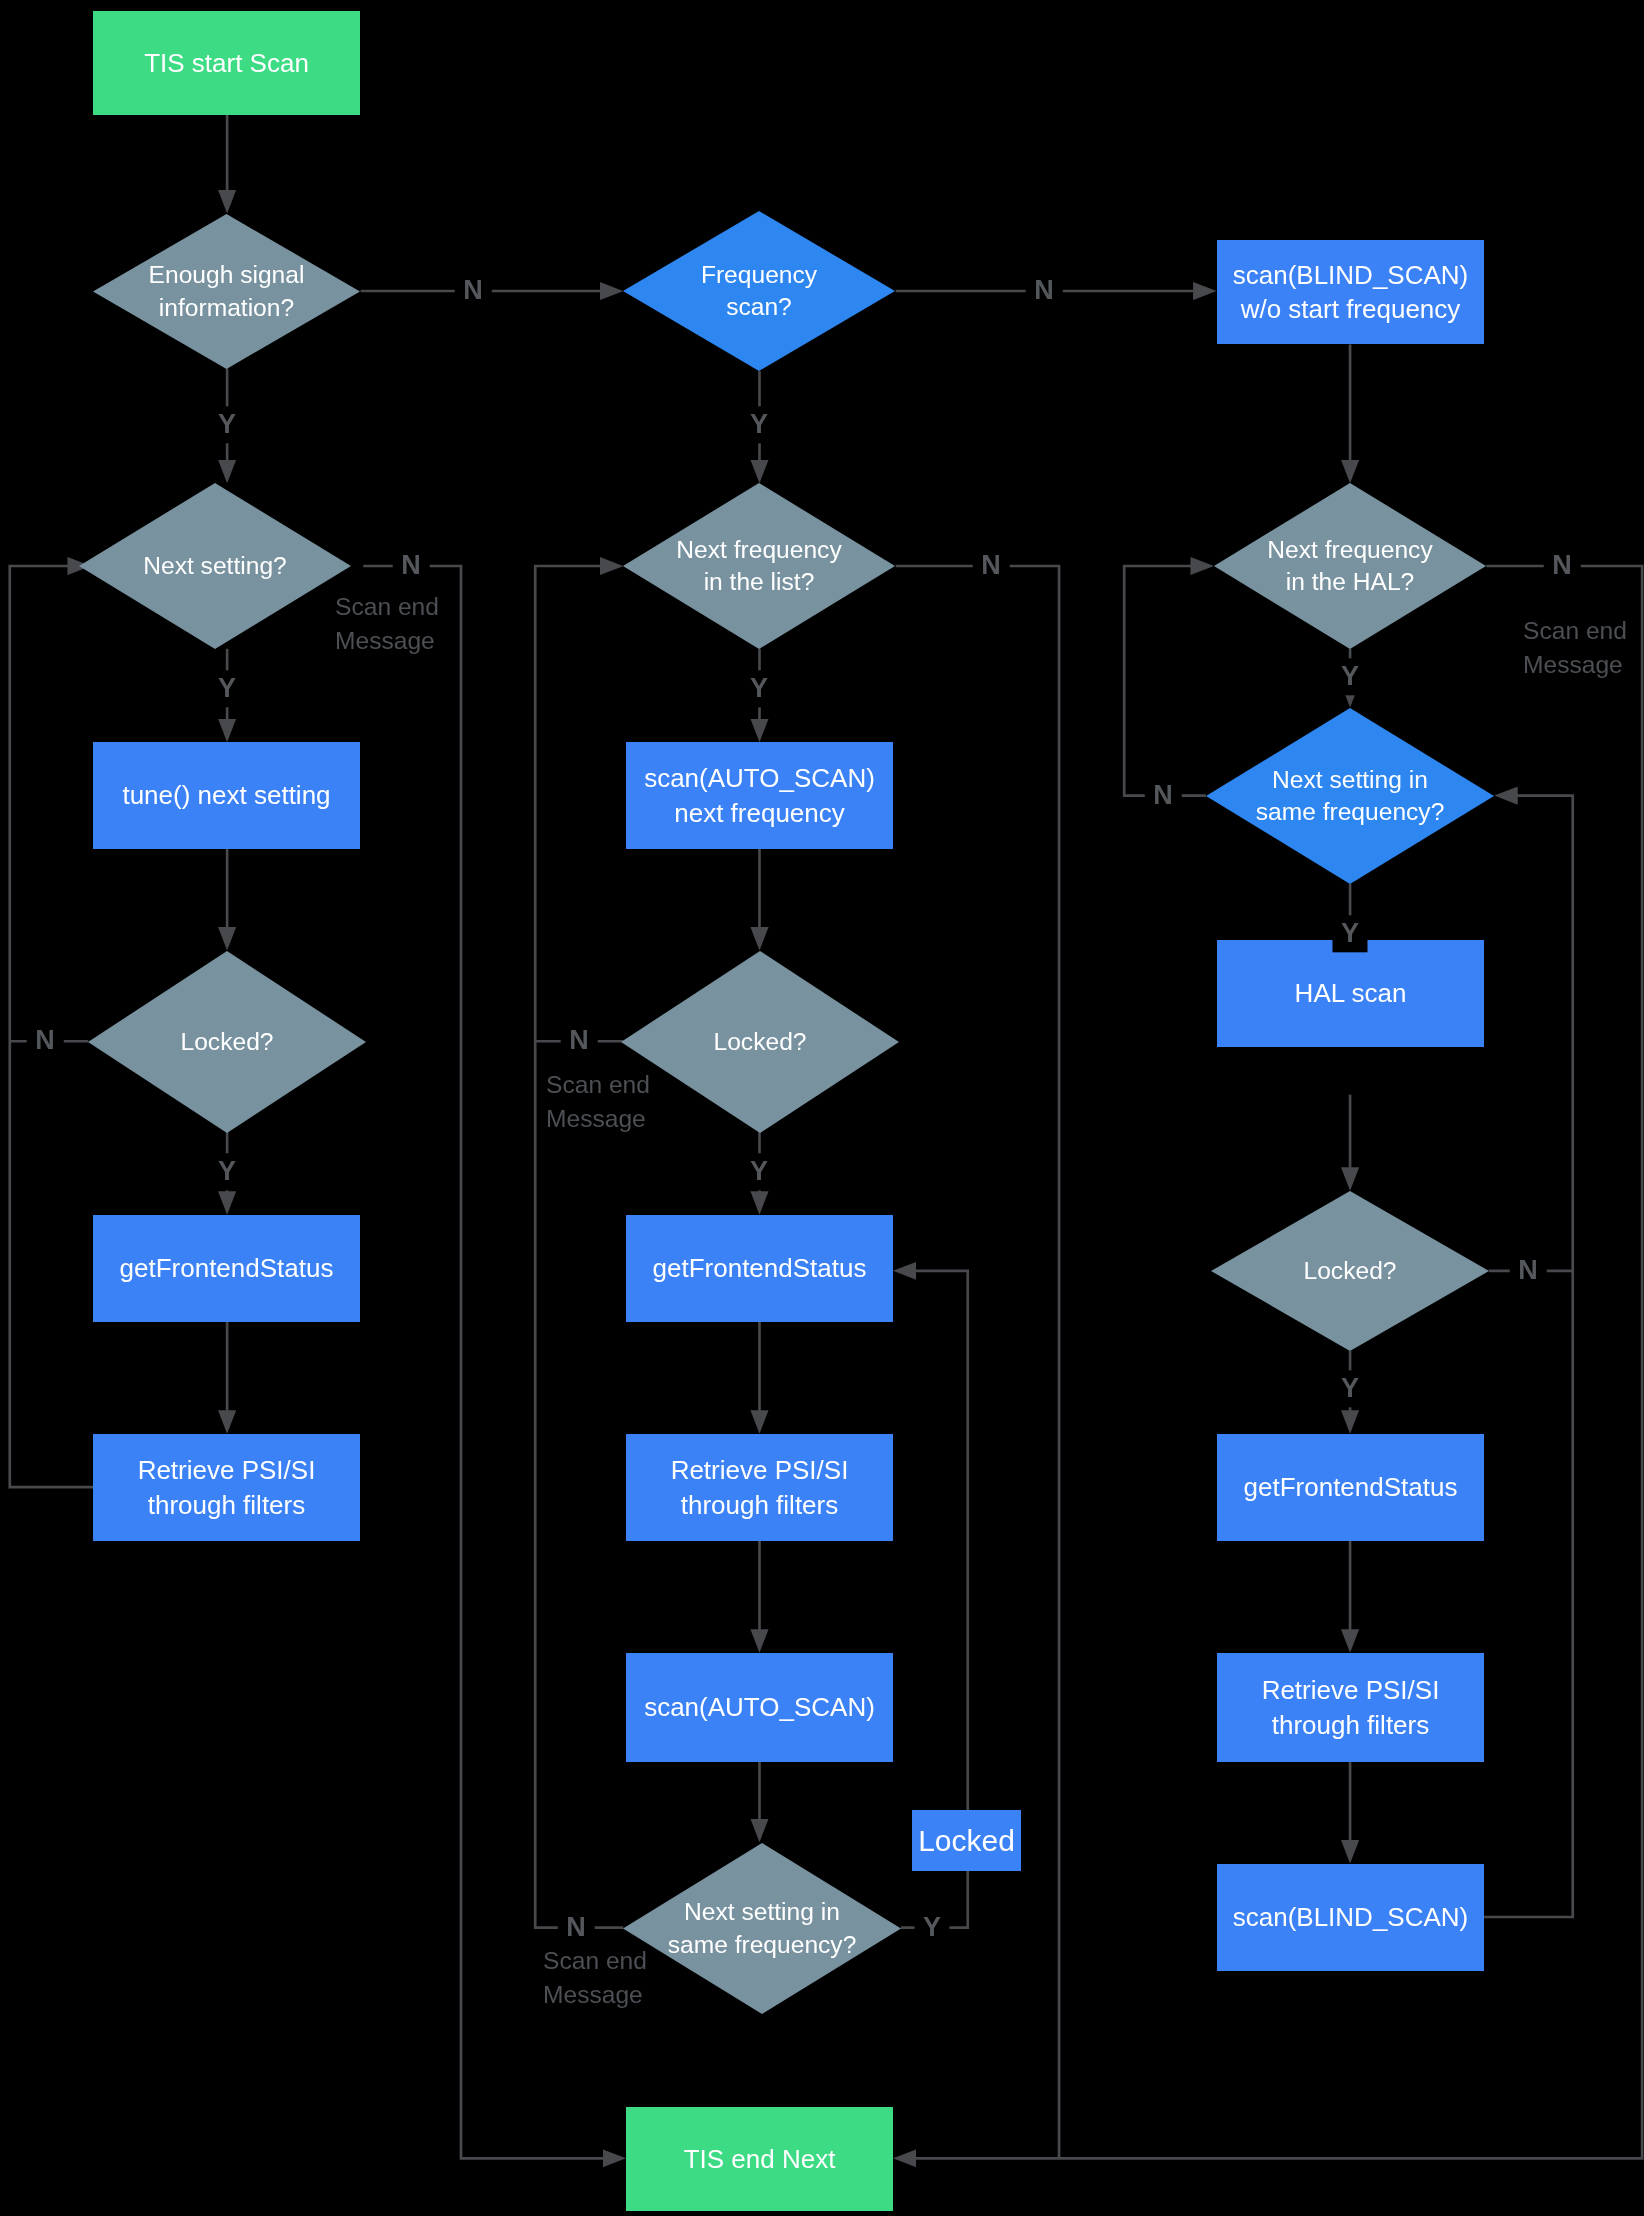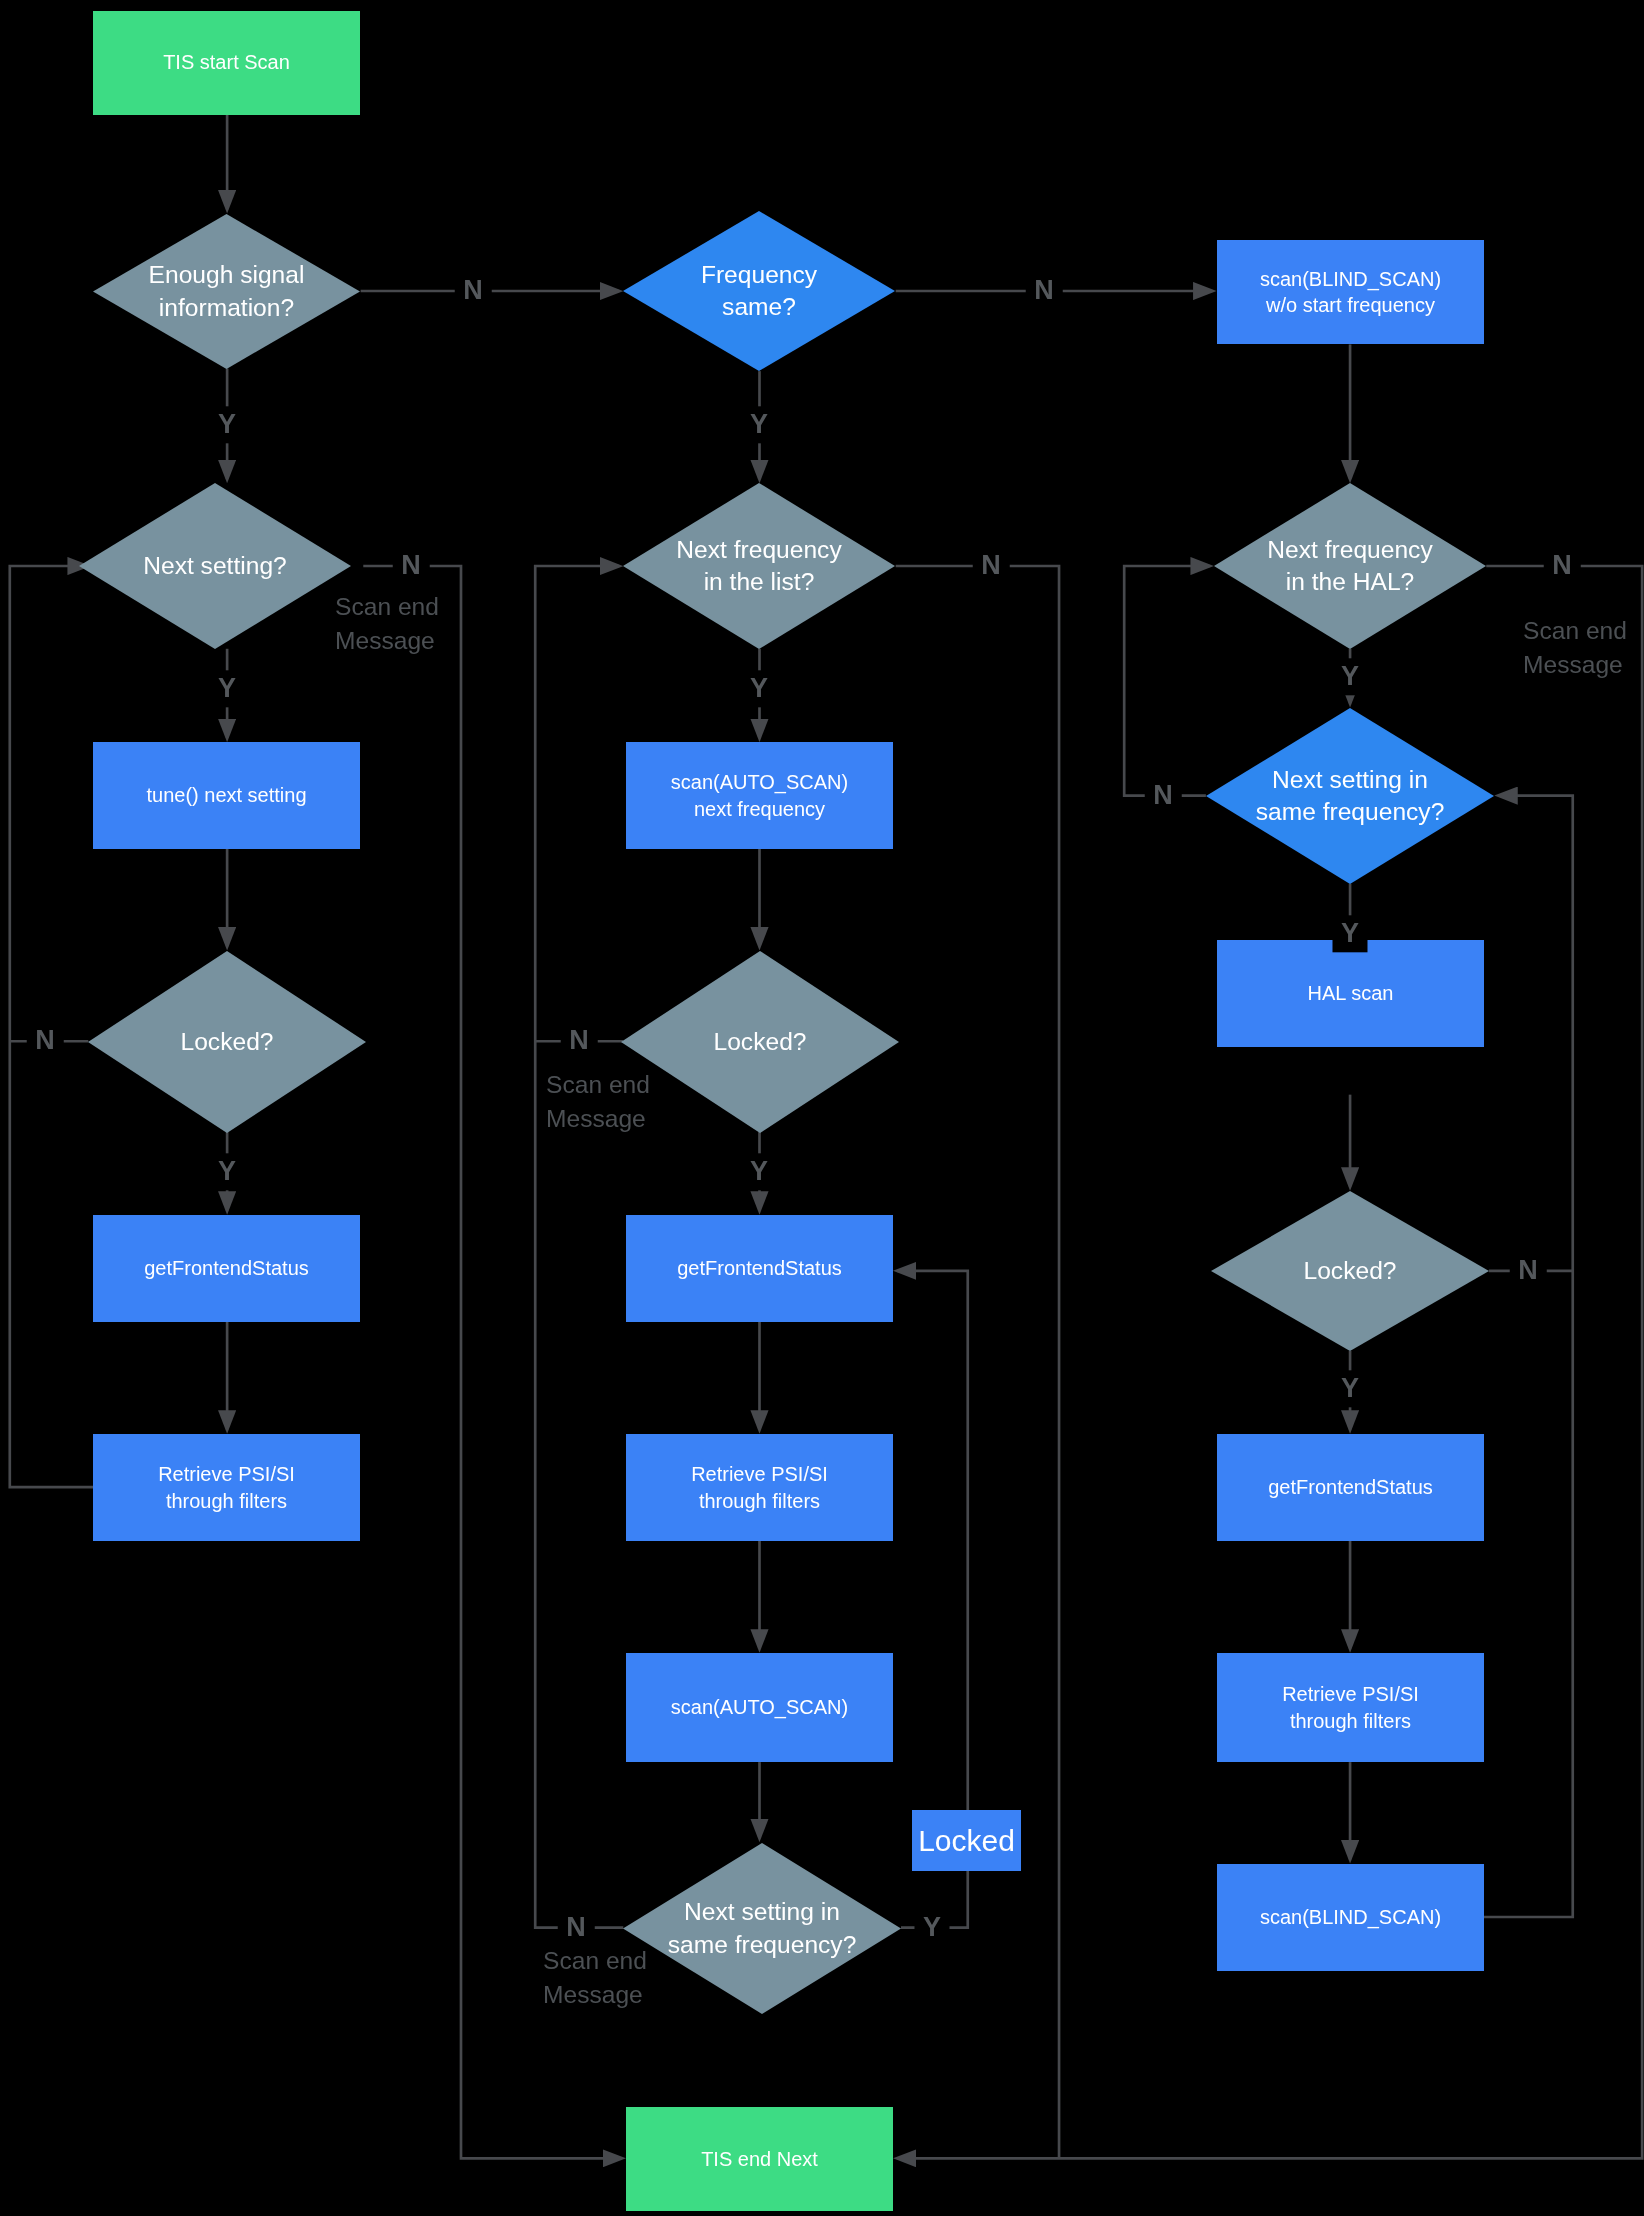--- a/index.html
+++ b/index.html
@@ -2,21 +2,21 @@
 <html style="font-size:8.5px"><head>
 <meta charset="utf-8">
 <style>
   html,body{margin:0;padding:0;background:#000;}
   #canvas{position:relative;width:1645px;height:2216px;background:#000;overflow:hidden;
           font-family:"Liberation Sans","DejaVu Sans",sans-serif;}
   #edges{position:absolute;left:0;top:0;z-index:1;}
   .node{position:absolute;z-index:2;display:flex;align-items:center;justify-content:center;
         text-align:center;color:#fff;}
   .node span{white-space:pre-line;line-height:1.32;}
-  .rect{font-size:20px;}
+  .rect{font-size:26px;}
   .blue{background:#3b82f6;}
   .green{background:#3DDC84;}
   .diamond{font-size:24.6px;}
   .diamond .shape{position:absolute;left:0;top:0;width:100%;height:100%;
         clip-path:polygon(50% 0,100% 50%,50% 100%,0 50%);}
   .diamond.gray .shape{background:#78929F;}
   .diamond.blue-d .shape{background:#2E87F0;}
   .diamond span{position:relative;z-index:1;}
   .tag{font-size:30px;}
   .yn{position:absolute;z-index:3;transform:translate(-50%,-50%);color:#54585C;
@@ -95,21 +95,21 @@
       <span>getFrontendStatus</span>
     </div>
   <div class="node rect blue" style="left:93px;top:1434px;width:267px;height:107px;">
       <span>Retrieve PSI/SI
 through filters</span>
     </div>
 
   <div class="node diamond blue-d" style="left:623px;top:211px;width:272px;height:160px;">
       <div class="shape"></div>
       <span>Frequency
-same?</span>
+scan?</span>
     </div>
   <div class="node diamond gray" style="left:623px;top:483px;width:272px;height:166px;">
       <div class="shape"></div>
       <span>Next frequency
 in the list?</span>
     </div>
   <div class="node rect blue" style="left:626px;top:742px;width:267px;height:107px;">
       <span>scan(AUTO_SCAN)
 next frequency</span>
     </div>

